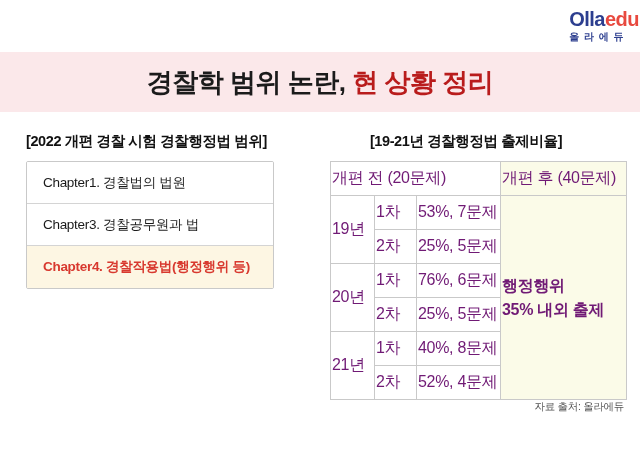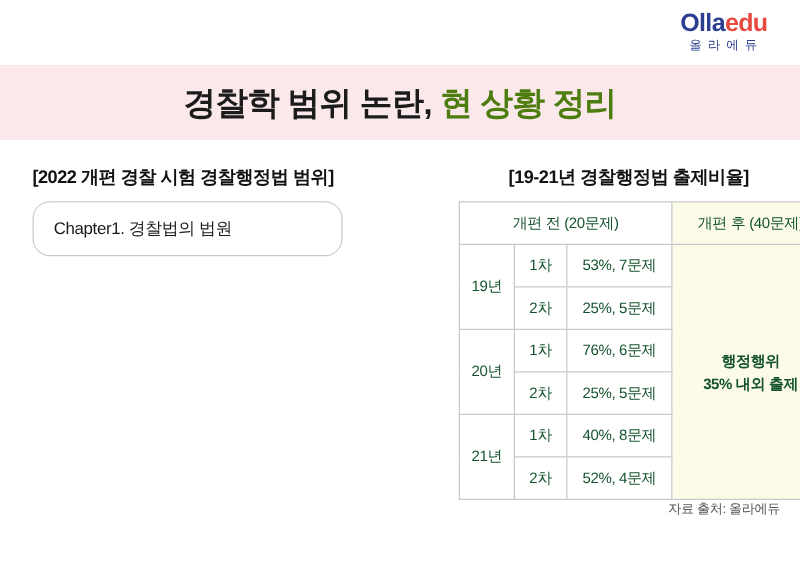--- a/index.html
+++ b/index.html
@@ -10,35 +10,35 @@
     width: 640px;
     height: 449px;
     background: #ffffff;
     font-family: "Liberation Sans", sans-serif;
     position: relative;
     overflow: hidden;
   }
   .logo {
     position: absolute;
     top: 8px;
-    right: 26px;
-    text-align: center;
+    right: 1px;
+    text-align: left;
     line-height: 1.1;
     margin-left: 36px;
   }
   .logo-main {
     font-size: 20px;
     font-weight: bold;
     letter-spacing: -0.5px;
   }
   .logo-olla { color: #2c3e8f; }
   .logo-edu { color: #e8493f; }
   .logo-sub {
     font-size: 10px;
-    font-weight: normal;
+    font-weight: bold;
     color: #2c3e8f;
     letter-spacing: 1px;
     margin-top: 1px;
   }
   .title-band {
     position: absolute;
     top: 52px;
     left: 0;
     width: 640px;
     height: 60px;
@@ -46,47 +46,46 @@
     display: flex;
     align-items: center;
     justify-content: center;
   }
   .title-text {
     font-size: 26px;
     font-weight: bold;
     color: #1b1b1b;
     letter-spacing: -0.5px;
   }
-  .title-text .accent { color: #4d7c0f; }
+  .title-text .accent { color: #b91c1c; }
   .col-left {
     position: absolute;
     left: 14px;
     top: 132px;
     width: 248px;
     padding-left: 12px;
   }
   .col-right {
     position: absolute;
     left: 330px;
     top: 132px;
     width: 272px;
-    margin-left: 37px;
   }
   .section-head {
     font-size: 14.5px;
     font-weight: bold;
     color: #111111;
     margin-bottom: 10px;
     letter-spacing: -0.4px;
     text-align: left;
   }
   .col-right .section-head { text-align: center; }
   .chapter-list {
     border: 1px solid #c9c9c9;
-    border-radius: 14px;
+    border-radius: 2px;
     overflow: hidden;
   }
   .chapter-row {
     height: 42px;
     display: flex;
     align-items: center;
     padding-left: 16px;
     font-size: 13.5px;
     color: #1a1a1a;
     border-bottom: 1px solid #d4d4d4;
@@ -100,23 +99,22 @@
     color: #d8392f;
     font-weight: bold;
   }
   table.ratio {
     border-collapse: collapse;
     width: 100%;
     table-layout: fixed;
   }
   table.ratio td {
     border: 1px solid #c9c9c9;
-    font-size: 12px;
-    color: #14532d;
-    text-align: center;
+    font-size: 16px;
+    color: #701a75;
     height: 31px;
     letter-spacing: -0.3px;
   }
   td.hdr-before {
     background: #ffffff;
     font-size: 12.5px;
     height: 30px;
   }
   td.hdr-after {
     background: #fbfbe8;
@@ -154,20 +152,22 @@
 </div>
 
 <div class="title-band">
   <div class="title-text"><span>경찰학 범위 논란, </span><span class="accent">현 상황 정리</span></div>
 </div>
 
 <div class="col-left">
   <div class="section-head">[2022 개편 경찰 시험 경찰행정법 범위]</div>
   <div class="chapter-list">
     <div class="chapter-row">Chapter1. 경찰법의 법원</div>
+    <div class="chapter-row">Chapter3. 경찰공무원과 법</div>
+    <div class="chapter-row highlight">Chapter4. 경찰작용법(행정행위 등)</div>
   </div>
 </div>
 
 <div class="col-right">
   <div class="section-head">[19-21년 경찰행정법 출제비율]</div>
   <table class="ratio">
     <colgroup>
       <col style="width:44px">
       <col style="width:42px">
       <col style="width:84px">

